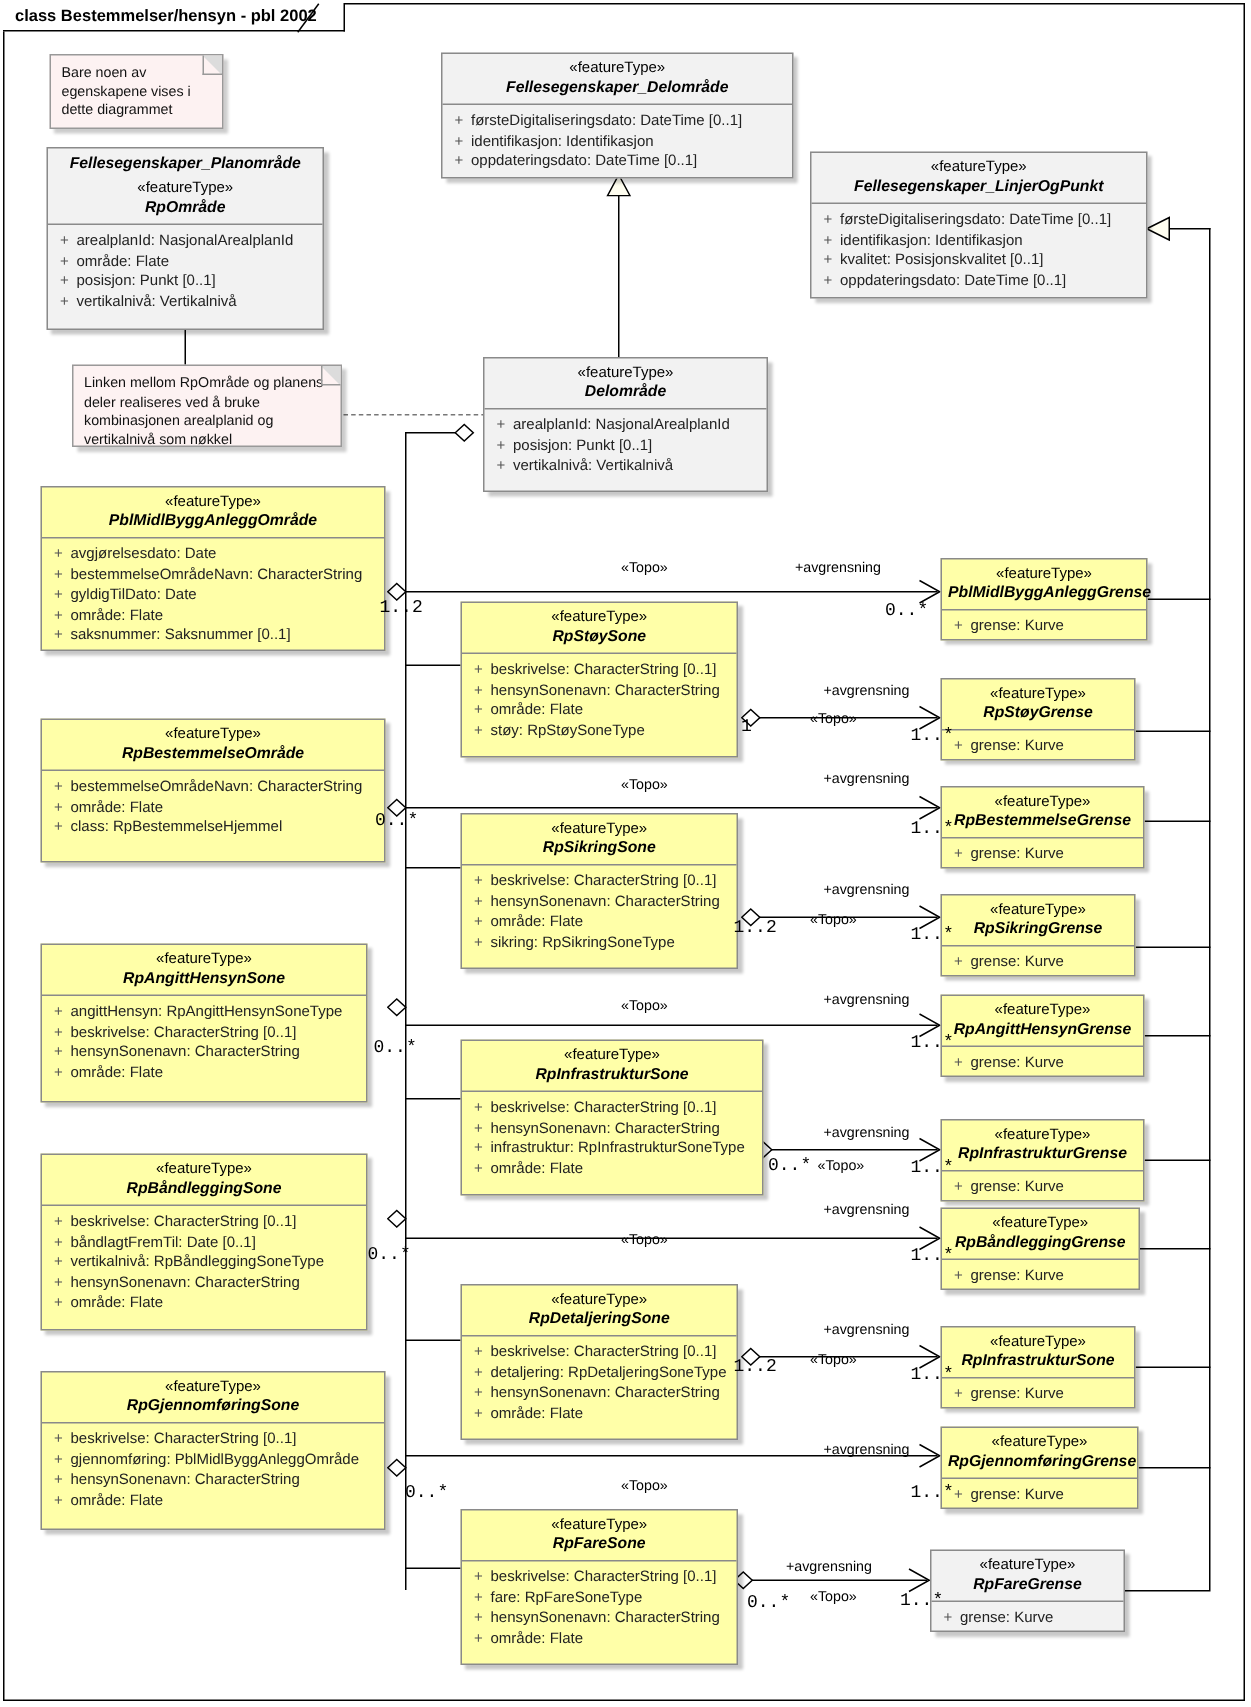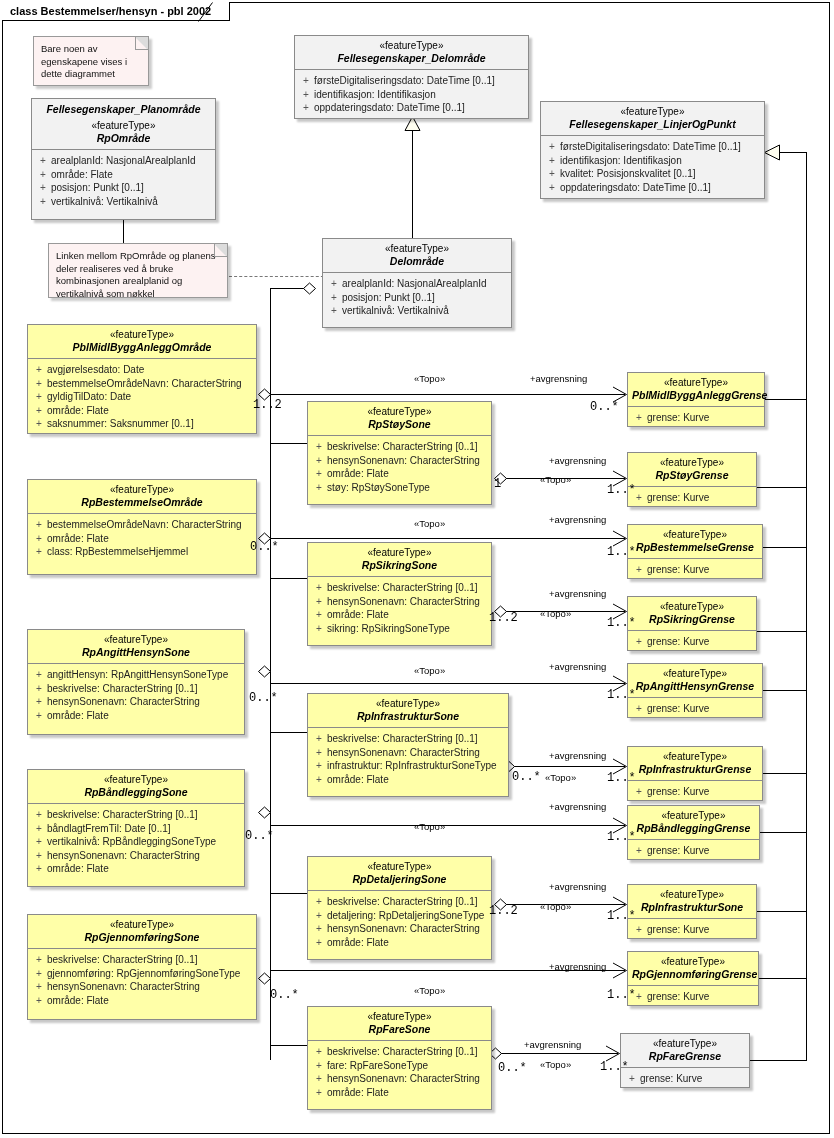--- a/index.html
+++ b/index.html
@@ -398,21 +398,21 @@
     </div>
   </div>
 
   <div class="cls yellow" style="left:27px;top:914px;width:230px;height:106px;">
     <div class="cls-head">
       <div class="stereo">«featureType»</div>
       <div class="cname">RpGjennomføringSone</div>
     </div>
     <div class="attrs sep">
       <div class="attr"><span class="vis">+</span><span>beskrivelse: CharacterString [0..1]</span></div>
-      <div class="attr"><span class="vis">+</span><span>gjennomføring: RpGjennomføringSoneType</span></div>
+      <div class="attr"><span class="vis">+</span><span>gjennomføring: PblMidlByggAnleggOmråde</span></div>
       <div class="attr"><span class="vis">+</span><span>hensynSonenavn: CharacterString</span></div>
       <div class="attr"><span class="vis">+</span><span>område: Flate</span></div>
     </div>
   </div>
 
   <div class="cls yellow" style="left:307px;top:401px;width:185px;height:104px;">
     <div class="cls-head">
       <div class="stereo">«featureType»</div>
       <div class="cname">RpStøySone</div>
     </div>

